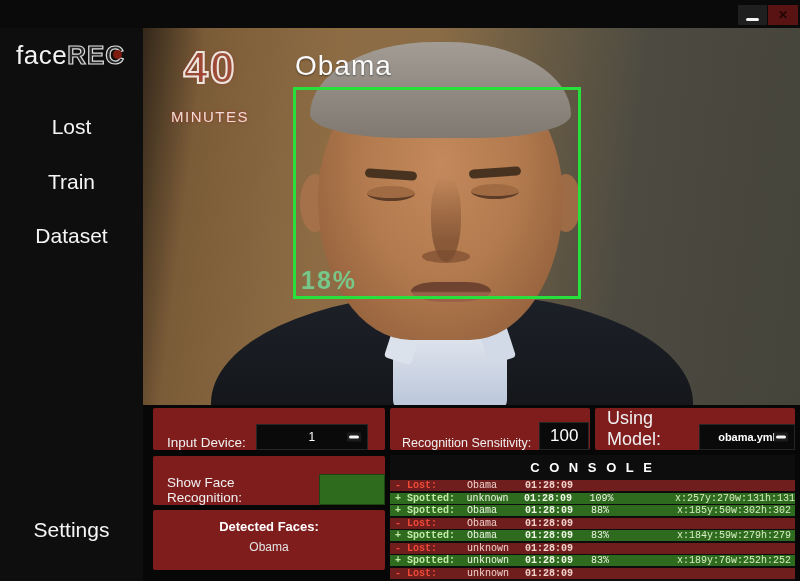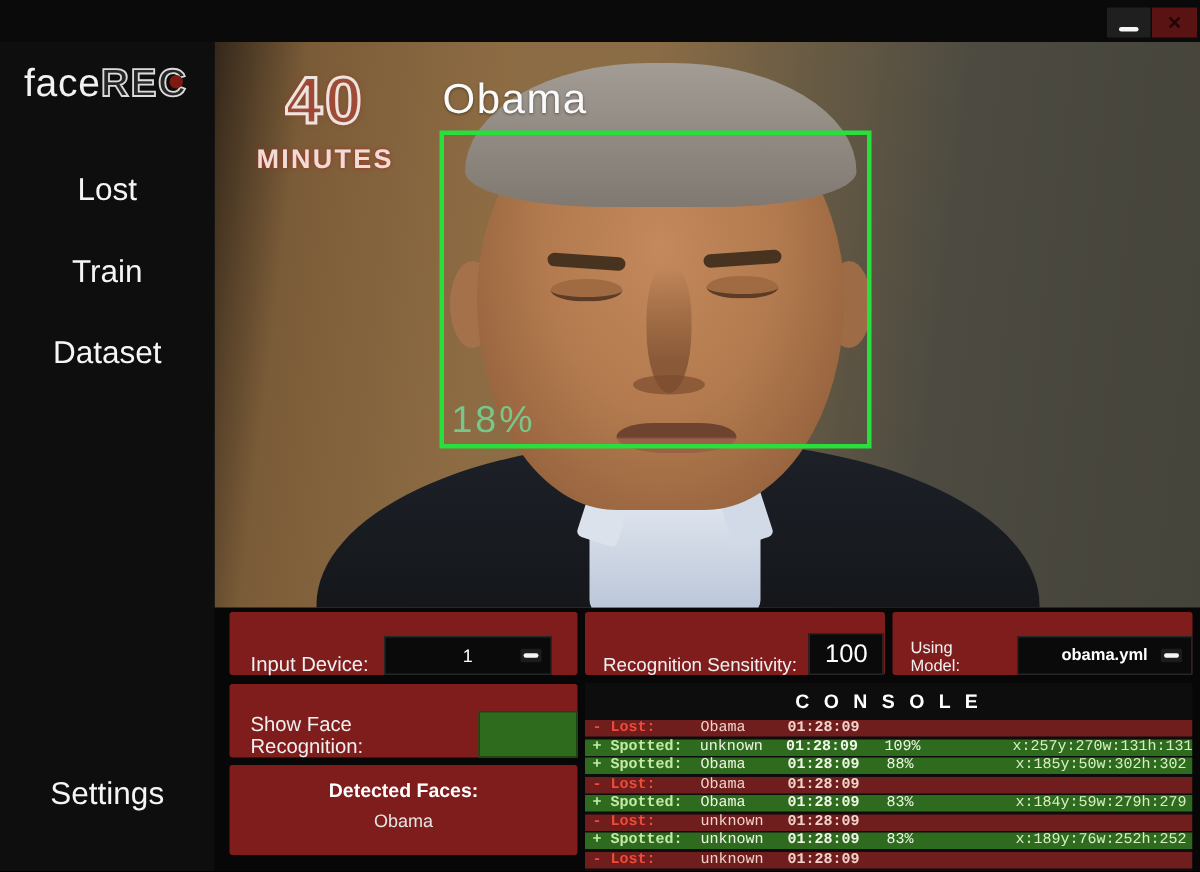--- a/index.html
+++ b/index.html
@@ -44,35 +44,35 @@
   .brow-r { left:326px; top:140px; width:52px; height:9px; background:#47331f; border-radius:6px; transform:rotate(-4deg); }
   .eye-l { left:224px; top:158px; width:48px; height:15px; background:#a06a42; border-radius:50%; border-bottom:3px solid #5c3b27; }
   .eye-r { left:328px; top:156px; width:48px; height:15px; background:#a06a42; border-radius:50%; border-bottom:3px solid #5c3b27; }
   .nose { left:288px; top:150px; width:30px; height:84px; background:linear-gradient(rgba(0,0,0,0), #8a5a38 75%); border-radius:40% 40% 50% 50%; }
   .nostrils { left:279px; top:222px; width:48px; height:13px; background:#7a4a2e; border-radius:50%; opacity:.65; }
   .mouth { left:268px; top:254px; width:80px; height:20px; background:linear-gradient(#6e4430 45%, #9a6048 55%); border-radius:40% 40% 55% 55% / 60% 60% 70% 70%; }
 
   .logo60 { left:28px; top:18px; text-align:center; }
   .logo60 .sixty { font-size:44px; font-weight:bold; letter-spacing:2px; color:rgba(255,255,255,0.07);
                    -webkit-text-stroke:2px #eee4de; text-shadow:0 0 4px rgba(170,40,30,.75); line-height:1; display:block; position:static; }
-  .logo60 .minutes { font-size:18px; font-weight:bold; letter-spacing:1.5px; color:#f0dcd6; text-shadow:0 0 3px #a52e20; display:block; position:static; margin-top:6px; }
+  .logo60 .minutes { font-size:15px; font-weight:normal; letter-spacing:1.5px; color:#f0dcd6; text-shadow:0 0 3px #a52e20; display:block; position:static; margin-top:18px; }
 
   .face-label { left:152px; top:22px; font-size:28px; color:#fafafa; text-shadow:0 1px 2px rgba(0,0,0,.45); letter-spacing:1px; }
   .bbox { left:150px; top:59px; width:288px; height:212px; border:3px solid #28e03c; z-index:5; }
   .confidence { left:5px; bottom:1px; font-size:25px; color:rgba(115,215,150,0.85); letter-spacing:2px; position:absolute; }
 
   
   .panel { position:absolute; background:#7f1d1d; border-radius:2px; display:flex; align-items:flex-end; }
   .panel .lbl { color:#f0f0f0; }
   .p-input { left:153px; top:408px; width:232px; height:42px; padding-left:14px; }
   .p-input .lbl { font-size:13.5px; }
   .p-sens { left:390px; top:408px; width:200px; height:42px; padding-left:12px; }
   .p-sens .lbl { font-size:12.5px; }
   .p-model { left:595px; top:408px; width:200px; height:42px; padding-left:12px; }
-  .p-model .lbl { font-size:11px;margin-top:44px; }
+  .p-model .lbl { font-size:18px;margin-top:44px; }
 
   .value-box { background:#0a0a0a; border:1px solid #262626; display:flex; align-items:center; justify-content:center; position:relative; color:#fff; cursor:pointer; }
   .vb-device { width:112px; height:26px; margin-left:10px; font-size:12px; }
   .vb-sens { width:50px; height:28px; margin-left:8px; font-size:17px; }
   .vb-model { width:120px; height:26px; margin-left:8px; font-size:11px; font-weight:bold; }
   .dd-dash { position:absolute; right:6px; top:50%; transform:translateY(-50%); width:14px; height:9px; background:#1c1c1c; border-radius:1px; }
   .dd-dash::after { content:""; position:absolute; left:2px; top:3px; width:10px; height:2.5px; background:#f5f5f5; border-radius:2px; }
 
   .p-show { left:153px; top:456px; width:232px; height:49px; padding-left:14px;gap:21px; }
   .p-show .lbl { font-size:13.5px; }
@@ -142,21 +142,21 @@
     <div class="nose"></div>
     <div class="nostrils"></div>
     <div class="mouth"></div>
 
     <div class="logo60">
       <span class="sixty">40</span>
       <span class="minutes">MINUTES</span>
     </div>
 
     <div class="face-label">Obama</div>
-    <div class="bbox" id="bbox" style="border-color: rgb(40, 224, 60);">
+    <div class="bbox" id="bbox" style="border-color: rgb(40, 224, 60); font-weight: bold;">
       <span class="confidence">18%</span>
     </div>
   </div>
 
   <div class="panel p-input">
     <span class="lbl">Input Device:</span>
     <div class="value-box vb-device">
       <span>1</span>
       <span class="dd-dash"></span>
     </div>

